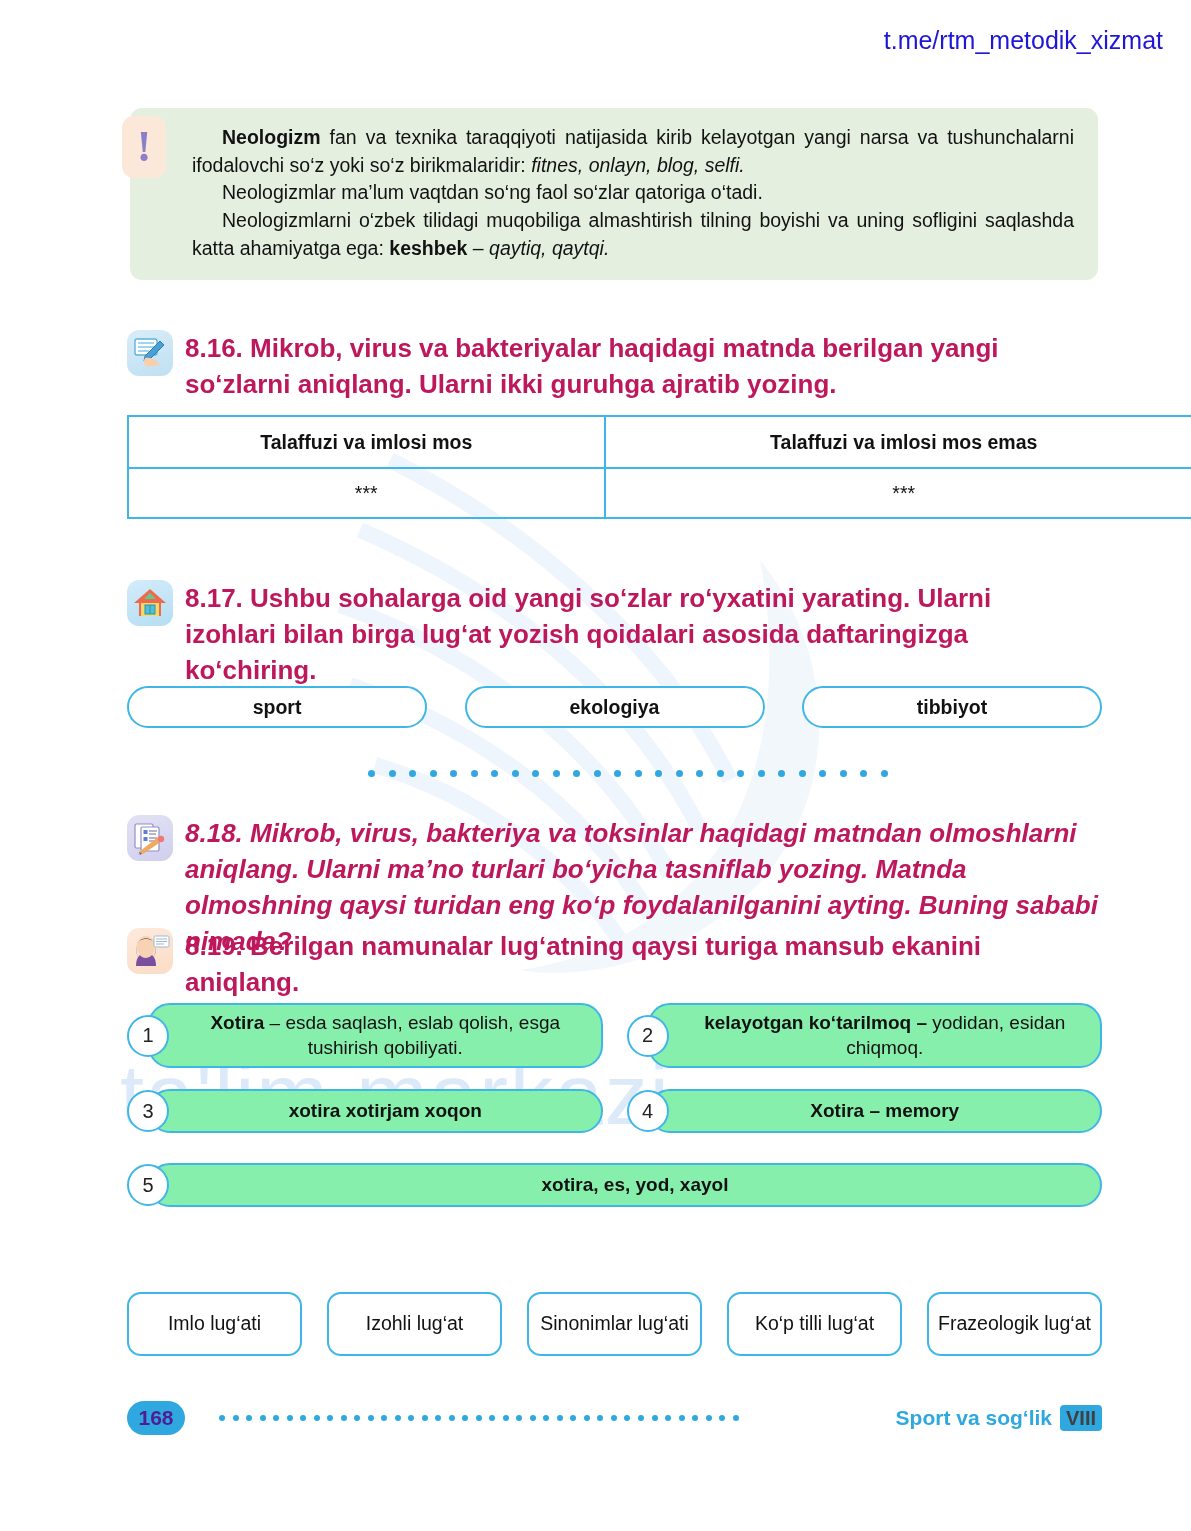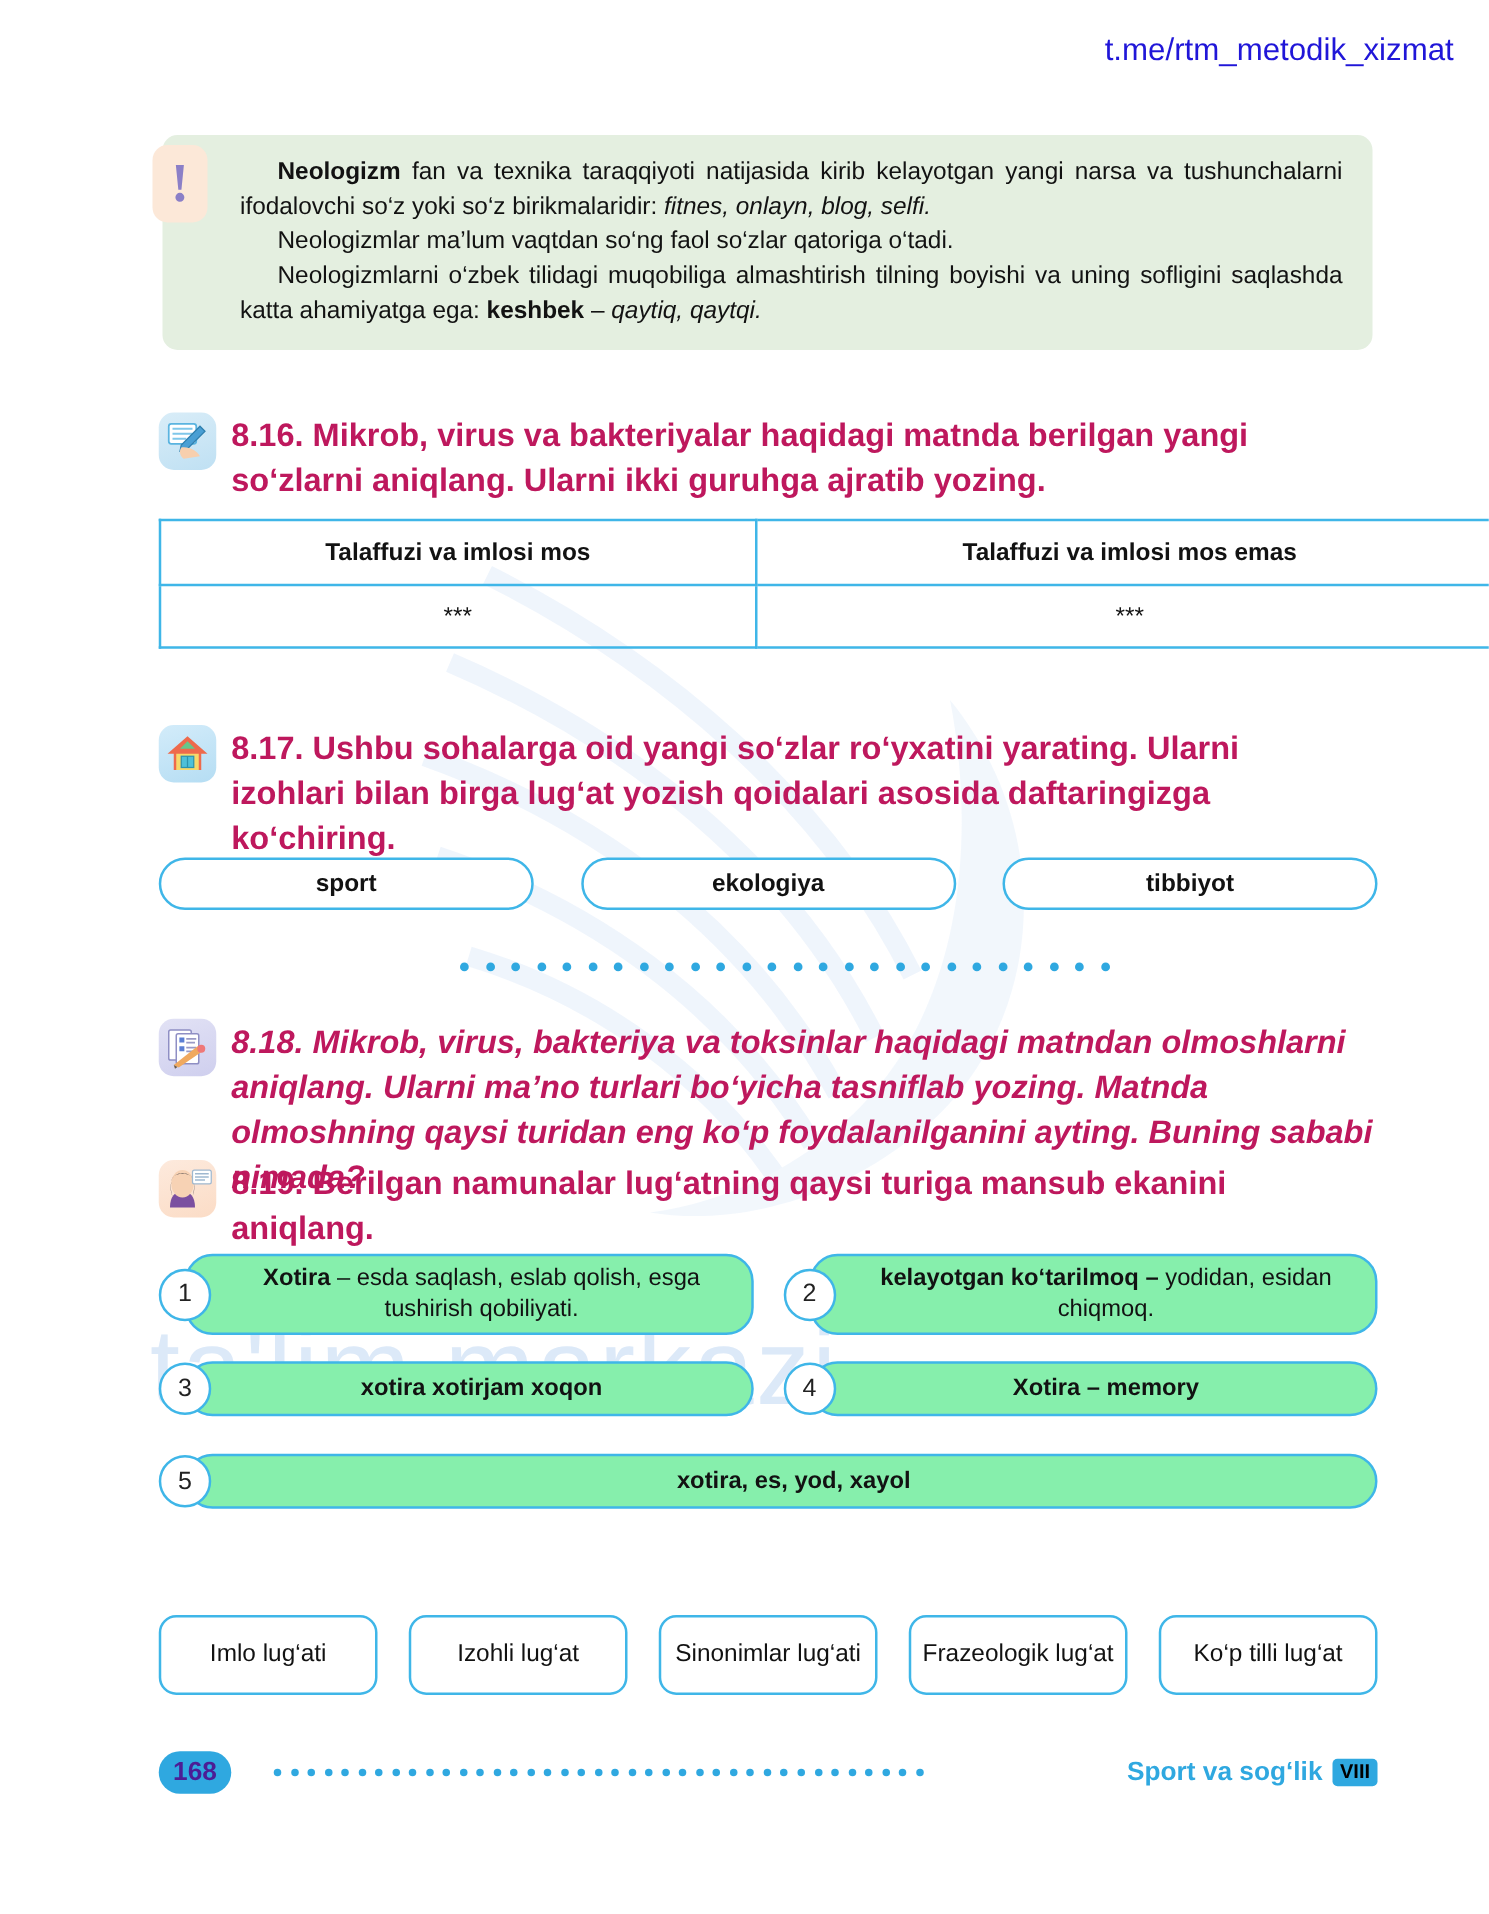--- a/index.html
+++ b/index.html
@@ -336,22 +336,22 @@
     align-items: center;
     gap: 8px;
   }
   .footer-title {
     color: #2fa8e0;
     font-size: 21px;
     font-weight: bold;
   }
   .grade-badge {
     background: #2fa8e0;
-    color: #000000;
-    font-size: 16px;
+    color: #404040;
+    font-size: 20px;
     font-weight: bold;
     border-radius: 4px;
     padding: 3px 6px;
     line-height: 1;
   }
 </style>
 </head>
 <body>
 
 <div class="wm-layer">
@@ -532,22 +532,22 @@
           <b>xotira, es, yod, xayol</b>
         </div>
       </div>
     </div>
   </div>
 
   <div class="dict-row">
     <div class="dict-box">Imlo lug‘ati</div>
     <div class="dict-box">Izohli lug‘at</div>
     <div class="dict-box">Sinonimlar lug‘ati</div>
+    <div class="dict-box">Ko‘p tilli lug‘at</div>
     <div class="dict-box">Frazeologik lug‘at</div>
-    <div class="dict-box">Ko‘p tilli lug‘at</div>
   </div>
 
   <div class="footer">
     <div class="page-num">168</div>
     <div class="footer-dots">
       <i></i>
         <i></i>
         <i></i>
         <i></i>
         <i></i>

